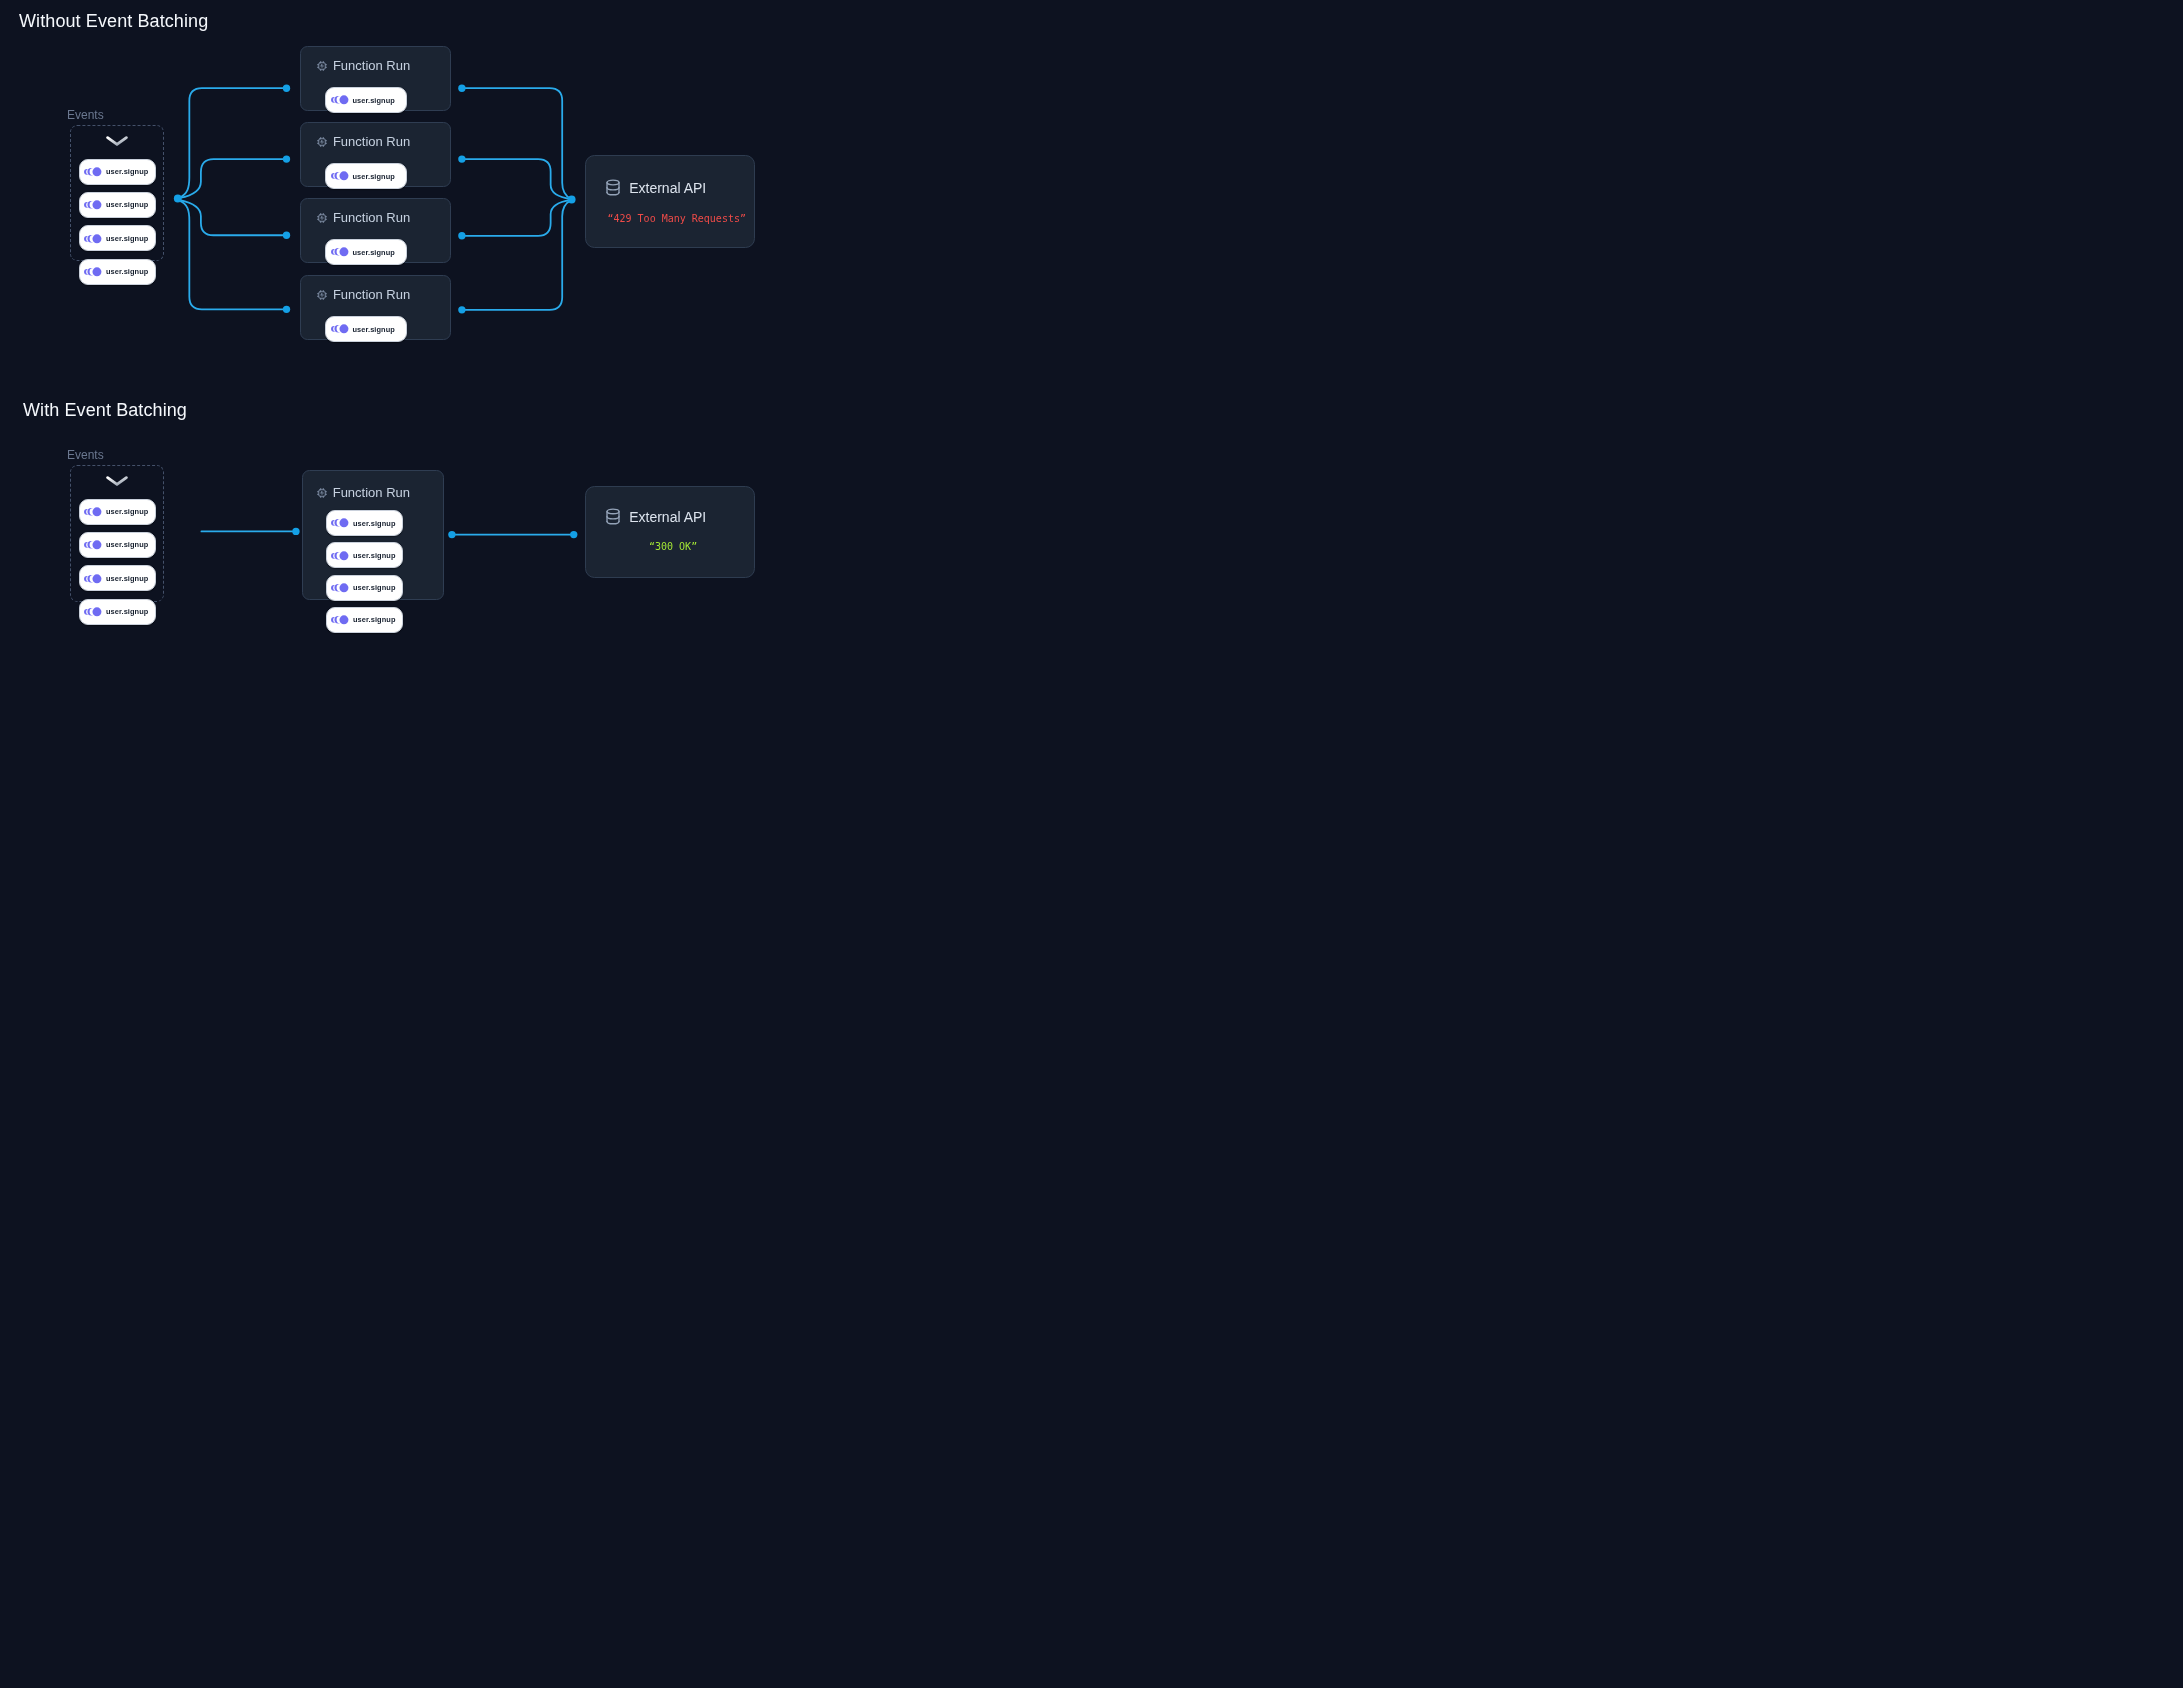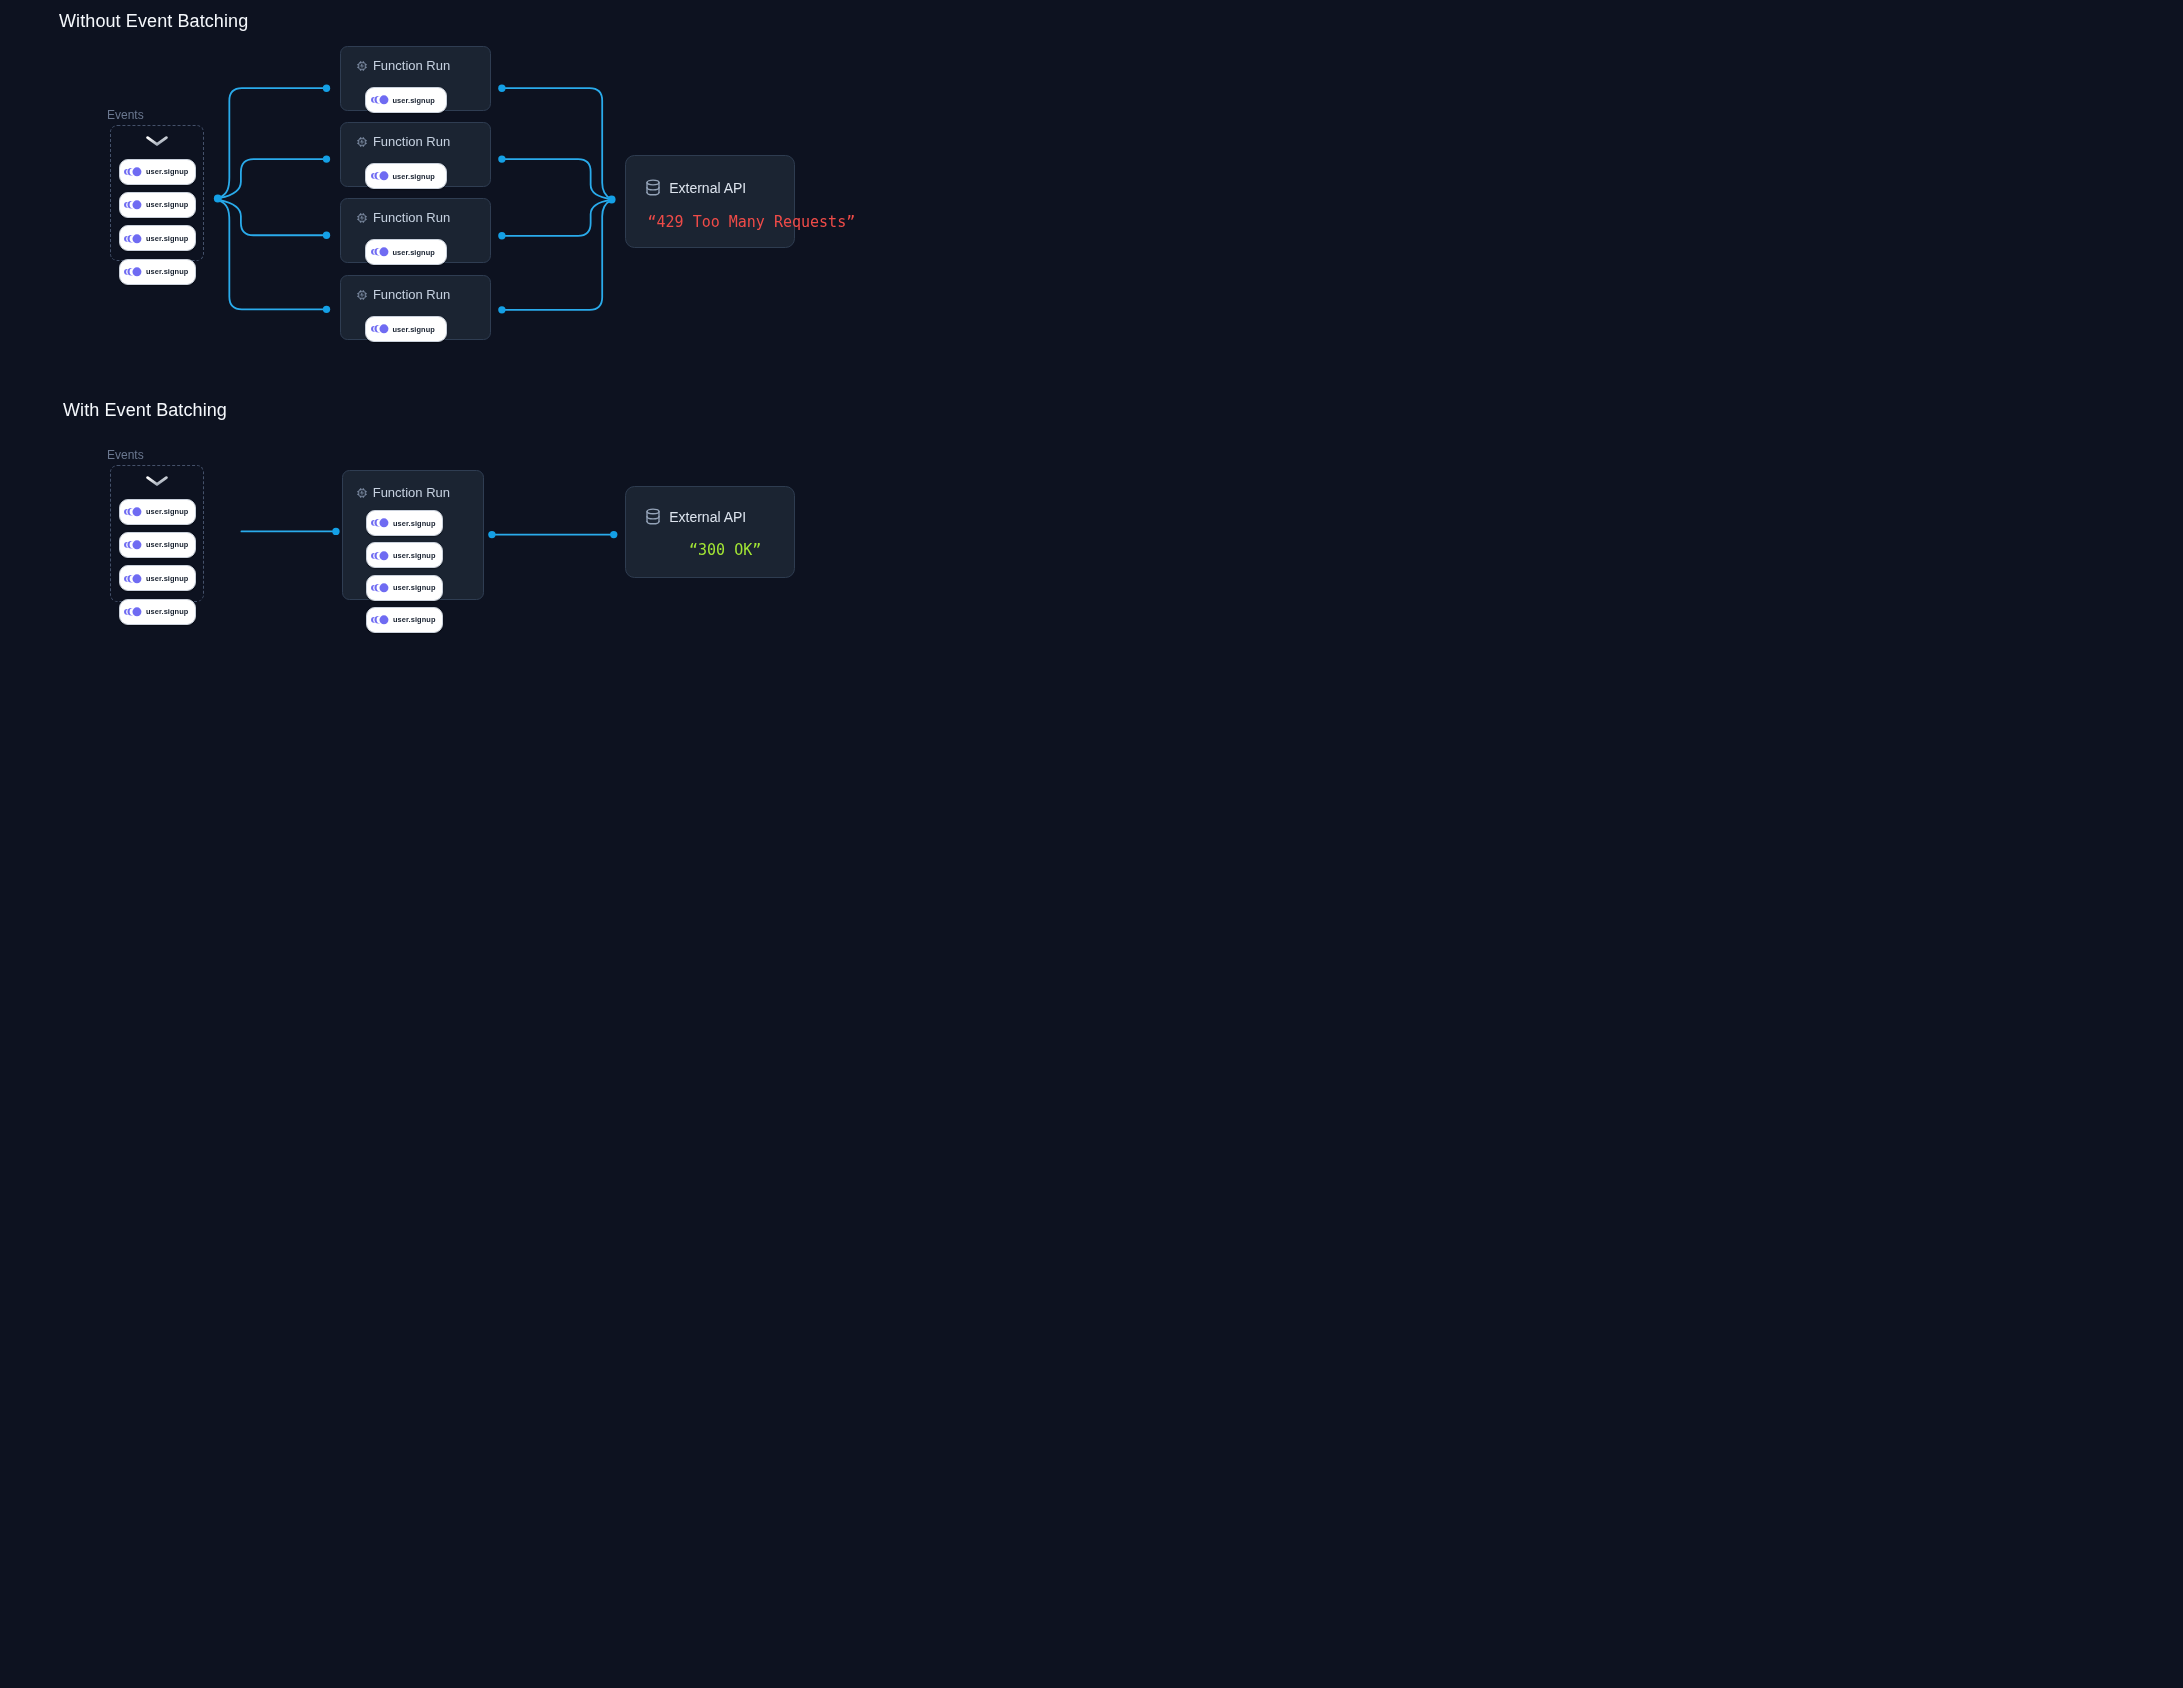--- a/index.html
+++ b/index.html
@@ -1,18 +1,18 @@
 <!DOCTYPE html>
 <html style="font-size:8.4px"><head>
 <meta charset="utf-8">
 <style>
   html,body{margin:0;padding:0;background:#0d1220;}
   .canvas{
     position:relative;width:824px;height:637px;background:#0d1220;
-    font-family:"Liberation Sans",sans-serif;overflow:hidden;margin-left:40px;
+    font-family:"Liberation Sans",sans-serif;overflow:hidden;
   }
   svg.connectors{position:absolute;left:0;top:0;z-index:0;}
   .conn{fill:none;stroke:#2aabeb;stroke-width:3.4;stroke-linecap:round;}
   .dot{fill:#14a0e6;}
 
   .section-title{
     position:absolute;color:#f5f8fc;font-size:18px;font-weight:500;
     letter-spacing:0.1px;z-index:2;white-space:nowrap;
   }
   .events-label{position:absolute;color:#6b7890;font-size:12px;z-index:2;}
@@ -44,21 +44,21 @@
   .fcard.batch .fheader{margin:14px 0 0 13px;}
   .fcard.batch .pill-stack{display:flex;flex-direction:column;gap:6.3px;margin:10px 0 0 22.6px;}
 
   .ext-card{
     position:absolute;width:170px;background:#1b2432;border:0.8px solid #2e3c50;
     border-radius:9.5px;box-sizing:border-box;z-index:1;
   }
   .ext-card .eheader{display:flex;align-items:center;gap:6.8px;margin:22px 0 0 18.4px;}
   .ext-card .etitle{font-size:14px;color:#dde4ee;font-weight:500;white-space:nowrap;}
   .status{
-    font-family:"DejaVu Sans Mono",monospace;font-size:15px;white-space:nowrap;
+    font-family:"DejaVu Sans Mono",monospace;font-size:10px;white-space:nowrap;
   }
   .status.error{color:#ef4b48;margin:16px 0 0 21.5px;}
   .status.success{color:#a3e635;margin:14.7px 0 0 63px;}
 </style>
 </head>
 <body>
 
 <div class="canvas">
 
   <svg class="connectors" width="824" height="637" viewBox="0 0 1568 1213" aria-hidden="true">

